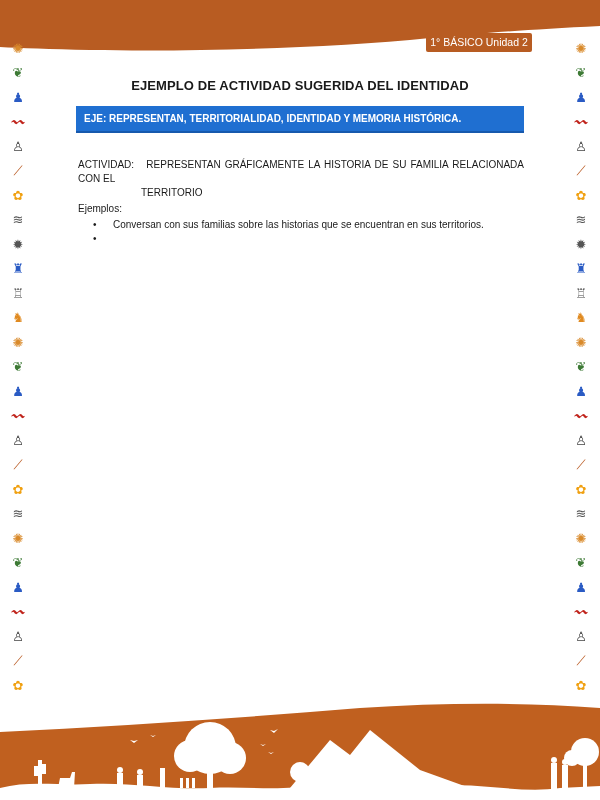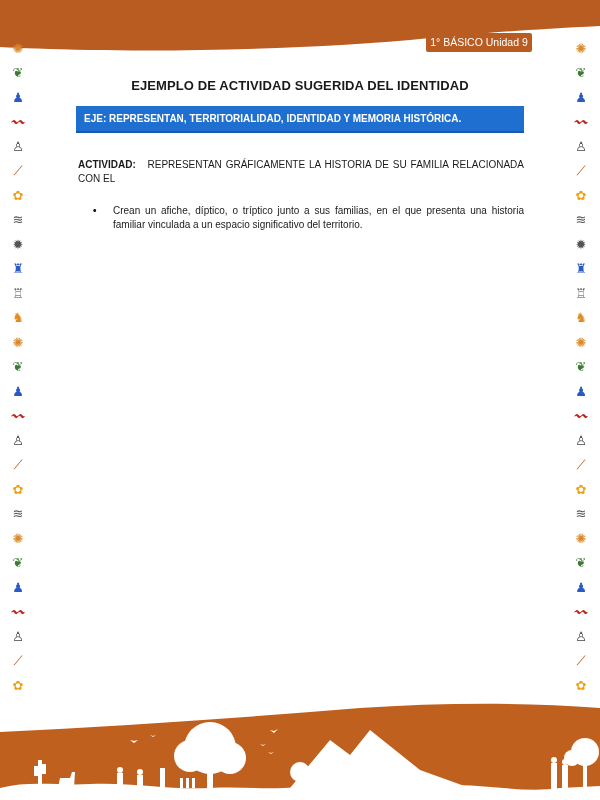--- a/index.html
+++ b/index.html
@@ -31,38 +31,38 @@
   }
   .axis-bar {
     position: absolute; left: 76px; top: 106px; width: 448px; height: 27px;
     background: #1f6fd1; color: #fff; font-weight: bold; font-size: 10px;
     line-height: 25px; padding-left: 8px; box-sizing: border-box;
     border-bottom: 2px solid #1759ad;
   }
   .activity {
     position: absolute; left: 78px; top: 158px; width: 446px; font-size: 10px; line-height: 14px;
   }
-  .activity .label { font-weight: bold; }
+  .activity .label { font-weight: normal; }
   .activity .text { text-align: justify; }
   .activity .line2 { padding-left: 63px; }
   .examples { position: absolute; left: 78px; top: 202px; width: 446px; font-size: 10px; line-height: 14px; }
   .examples ul { margin: 2px 0 0 0; padding-left: 35px; list-style: none; }
   .examples li { position: relative; text-align: justify; }
   .examples li .bullet { position: absolute; left: -20px; top: 0; }
 
   .bottom-banner { position: absolute; left: 0; top: 700px; width: 600px; height: 100px; }
 </style>
 </head>
 <body>
 
 <svg class="top-banner" viewBox="0 0 600 60" preserveAspectRatio="none">
   <path d="M0,0 H600 V26 C520,30 470,34 430,38 C330,48 200,52 90,50 C50,49 20,48 0,47 Z" fill="#b85c22"></path>
 </svg>
 <div class="badge-stem"></div>
-<div class="unit-badge">1° BÁSICO Unidad 9</div>
+<div class="unit-badge">1° BÁSICO Unidad 2</div>
 
 <div class="side-col left">
     <div class="glyph" style="color: rgb(217, 138, 43);">✺</div>
     <div class="glyph" style="color: rgb(61, 122, 53);">❦</div>
     <div class="glyph" style="color: rgb(42, 91, 196);">♟</div>
     <div class="glyph" style="color: rgb(192, 36, 28);">〰</div>
     <div class="glyph" style="color: rgb(68, 68, 68);">♙</div>
     <div class="glyph" style="color: rgb(184, 87, 30);">⟋</div>
     <div class="glyph" style="color: rgb(240, 160, 16);">✿</div>
     <div class="glyph" style="color: rgb(85, 85, 85);">≋</div>
@@ -118,30 +118,32 @@
 
 <div class="title">EJEMPLO DE ACTIVIDAD SUGERIDA DEL IDENTIDAD</div>
 
 <div class="axis-bar">EJE: REPRESENTAN, TERRITORIALIDAD, IDENTIDAD Y MEMORIA HISTÓRICA.</div>
 
 <div class="activity">
   <div class="text">
     <span class="label">ACTIVIDAD:</span>
     &nbsp;&nbsp;<span>REPRESENTAN GRÁFICAMENTE LA HISTORIA DE SU FAMILIA RELACIONADA CON EL</span>
   </div>
+  <div class="line2">TERRITORIO</div>
 </div>
 
 <div class="examples">
+  <div>Ejemplos:</div>
   <ul>
     <li>
       <span class="bullet">•</span>
+      <span>Conversan con sus familias sobre las historias que se encuentran en sus territorios.</span>
     </li>
     <li>
       <span class="bullet">•</span>
-      <span>Crean un afiche, díptico, o tríptico junto a sus familias, en el que presenta una historia familiar vinculada a un espacio significativo del territorio.</span>
     </li>
   </ul>
 </div>
 
 <svg class="bottom-banner" viewBox="0 0 600 100" preserveAspectRatio="none">
   <path d="M0,32 C120,26 240,18 360,8 C440,3 520,2 600,8 V100 H0 Z" fill="#c0601f"></path>
   <g fill="#ffffff">
 
     <path d="M0,100 L0,88 C30,80 60,86 90,84 C130,82 170,90 210,88 C250,86 280,92 320,84 C360,78 400,90 440,86 C480,82 520,94 560,88 L600,86 V100 Z"></path>
 

